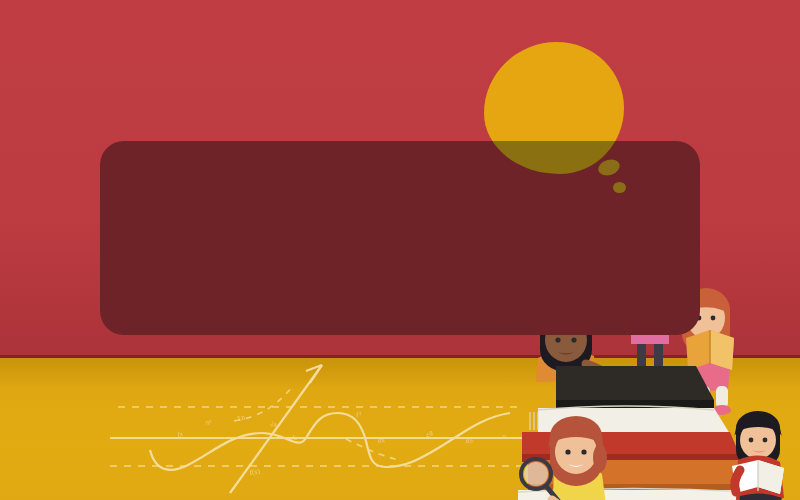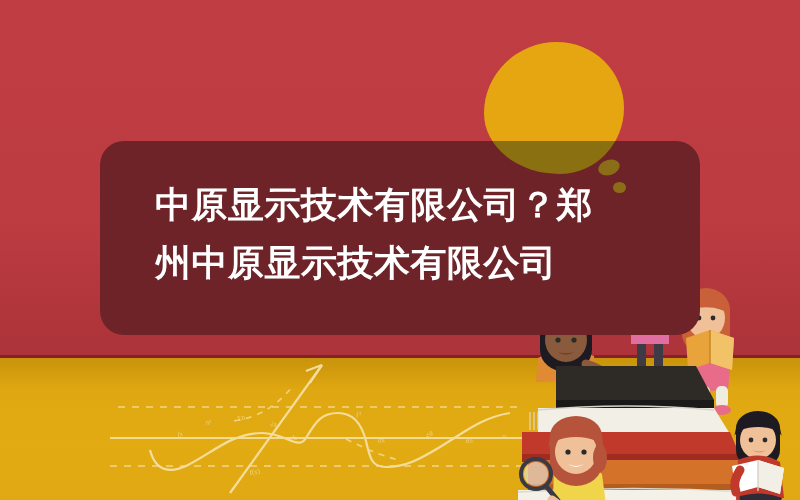--- a/index.html
+++ b/index.html
@@ -209,15 +209,14 @@
       <path d="M240 300 q-8 12 -4 22" stroke="#c0392b" stroke-width="9" fill="none" stroke-linecap="round"></path>
     </g>
   </svg>
 
   <div class="card"></div>
   <div class="card-clip">
     <div class="blob-in"></div>
     <div class="dot-in a"></div>
     <div class="dot-in b"></div>
   </div>
-  <div class="card-title">中原显示技术有限公司？郑州中原显示技术有限公司</div>
 
 </div>
 
 </body></html>

